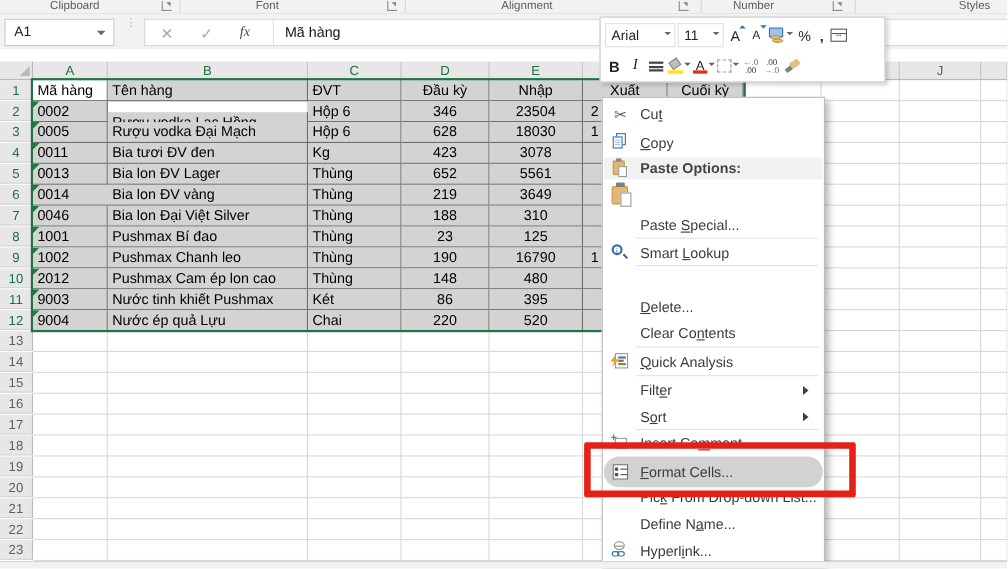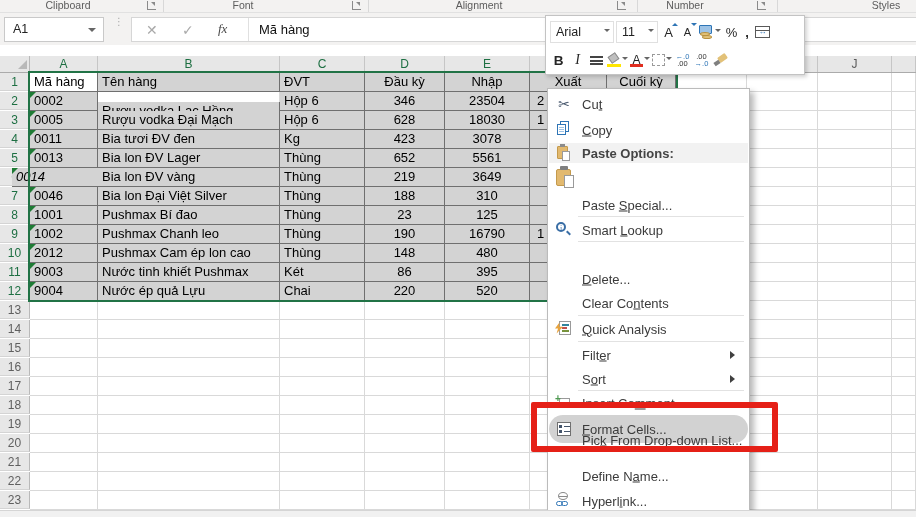--- a/index.html
+++ b/index.html
@@ -264,21 +264,21 @@
       <div class="tcell center" style="left: 445px; top: 57px; width: 85px; height: 19px;">3078</div>
       <div class="tcell partial" style="left: 530px; top: 57px; width: 77px; height: 19px;"></div>
       <div class="tcell center" style="left: 607px; top: 57px; width: 69px; height: 19px;"></div>
       <div class="tcell" style="left: 30px; top: 76px; width: 68px; height: 19px;">0013<span class="tri"></span></div>
       <div class="tcell" style="left: 98px; top: 76px; width: 182px; height: 19px;">Bia lon ĐV Lager</div>
       <div class="tcell" style="left: 280px; top: 76px; width: 85px; height: 19px;">Thùng</div>
       <div class="tcell center" style="left: 365px; top: 76px; width: 80px; height: 19px;">652</div>
       <div class="tcell center" style="left: 445px; top: 76px; width: 85px; height: 19px;">5561</div>
       <div class="tcell partial" style="left: 530px; top: 76px; width: 77px; height: 19px;"></div>
       <div class="tcell center" style="left: 607px; top: 76px; width: 69px; height: 19px;"></div>
-      <div class="tcell" style="left: 12px; top: 95px; width: 88px; height: 19px; font-style: italic;">0014<span class="tri"></span></div>
+      <div class="tcell" style="left: 30px; top: 95px; width: 88px; height: 19px;">0014<span class="tri"></span></div>
       <div class="tcell" style="left: 98px; top: 95px; width: 182px; height: 19px;">Bia lon ĐV vàng</div>
       <div class="tcell" style="left: 280px; top: 95px; width: 85px; height: 19px;">Thùng</div>
       <div class="tcell center" style="left: 365px; top: 95px; width: 80px; height: 19px;">219</div>
       <div class="tcell center" style="left: 445px; top: 95px; width: 85px; height: 19px;">3649</div>
       <div class="tcell partial" style="left: 530px; top: 95px; width: 77px; height: 19px;"></div>
       <div class="tcell center" style="left: 607px; top: 95px; width: 69px; height: 19px;"></div>
       <div class="tcell" style="left: 30px; top: 114px; width: 68px; height: 19px;">0046<span class="tri"></span></div>
       <div class="tcell" style="left: 98px; top: 114px; width: 182px; height: 19px;">Bia lon Đại Việt Silver</div>
       <div class="tcell" style="left: 280px; top: 114px; width: 85px; height: 19px;">Thùng</div>
       <div class="tcell center" style="left: 365px; top: 114px; width: 80px; height: 19px;">188</div>
@@ -481,21 +481,21 @@
         <span class="lbl">Insert Co<u>m</u>ment</span>
       </div>
       <div class="mi hl" style="top: 326px; height: 28px; border-radius: 14px;">
         <span class="micon ic-fmt">
           <span class="box"></span>
           <span class="r" style="top:5px"></span>
           <span class="r" style="top:10px"></span>
         </span>
         <span class="lbl"><u>F</u>ormat Cells...</span>
       </div>
-      <div class="mi" style="top: 340px; height: 21px; text-align: center;">
+      <div class="mi" style="top: 352px; height: 21px; text-align: center;">
         <span class="lbl">Pic<u>k</u> From Drop-down List...</span>
       </div>
       <div class="mi" style="top: 376px; height: 22px;">
         <span class="lbl">Define N<u>a</u>me...</span>
       </div>
       <div class="mi" style="top: 400px; height: 24px;">
         <span class="micon ic-link">
           <span class="globe"></span>
           <span class="l1"></span>
           <span class="l2"></span>

